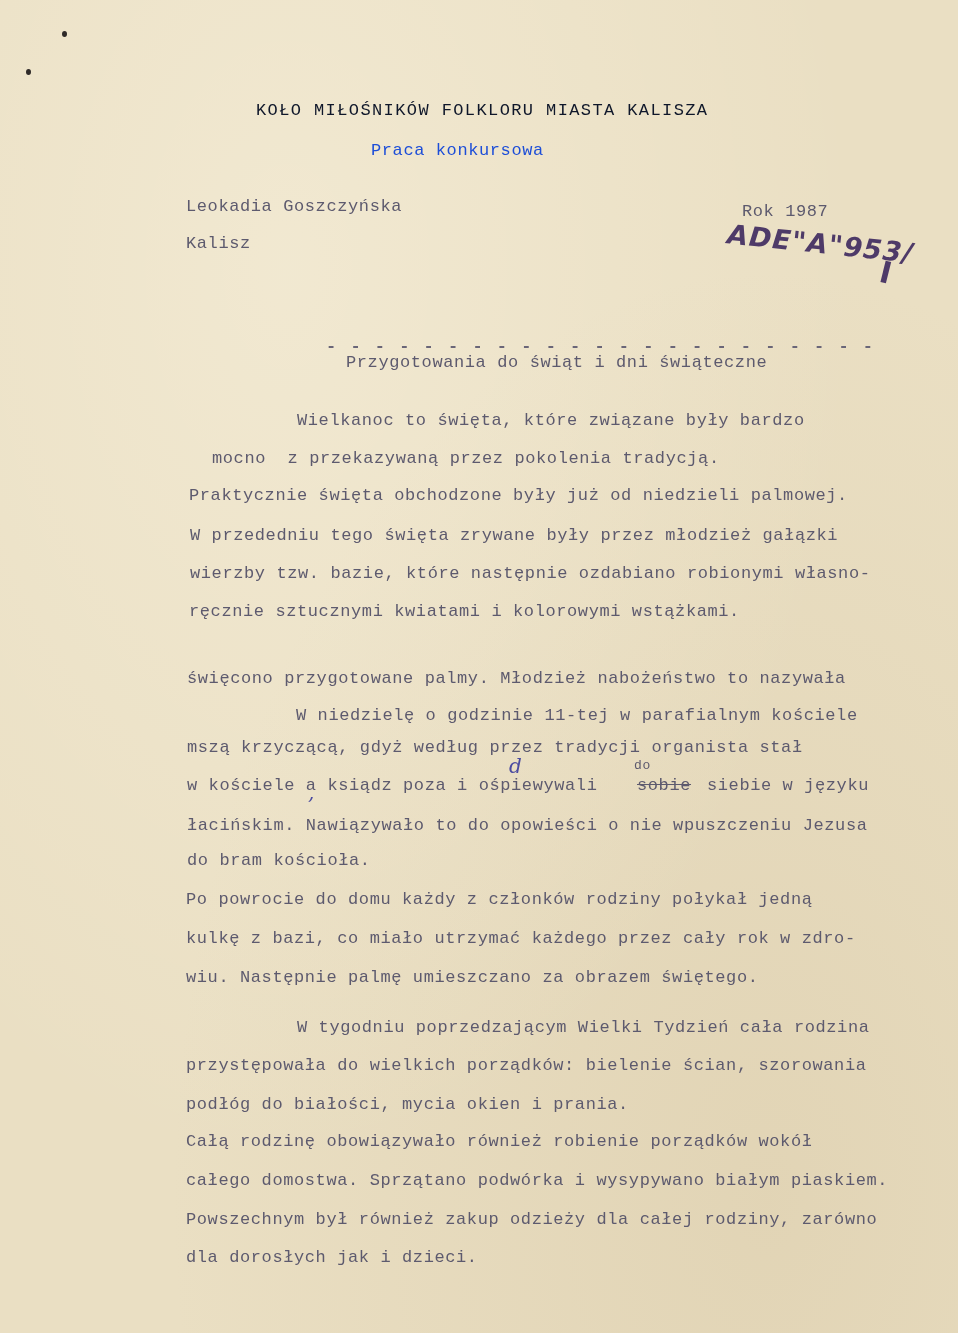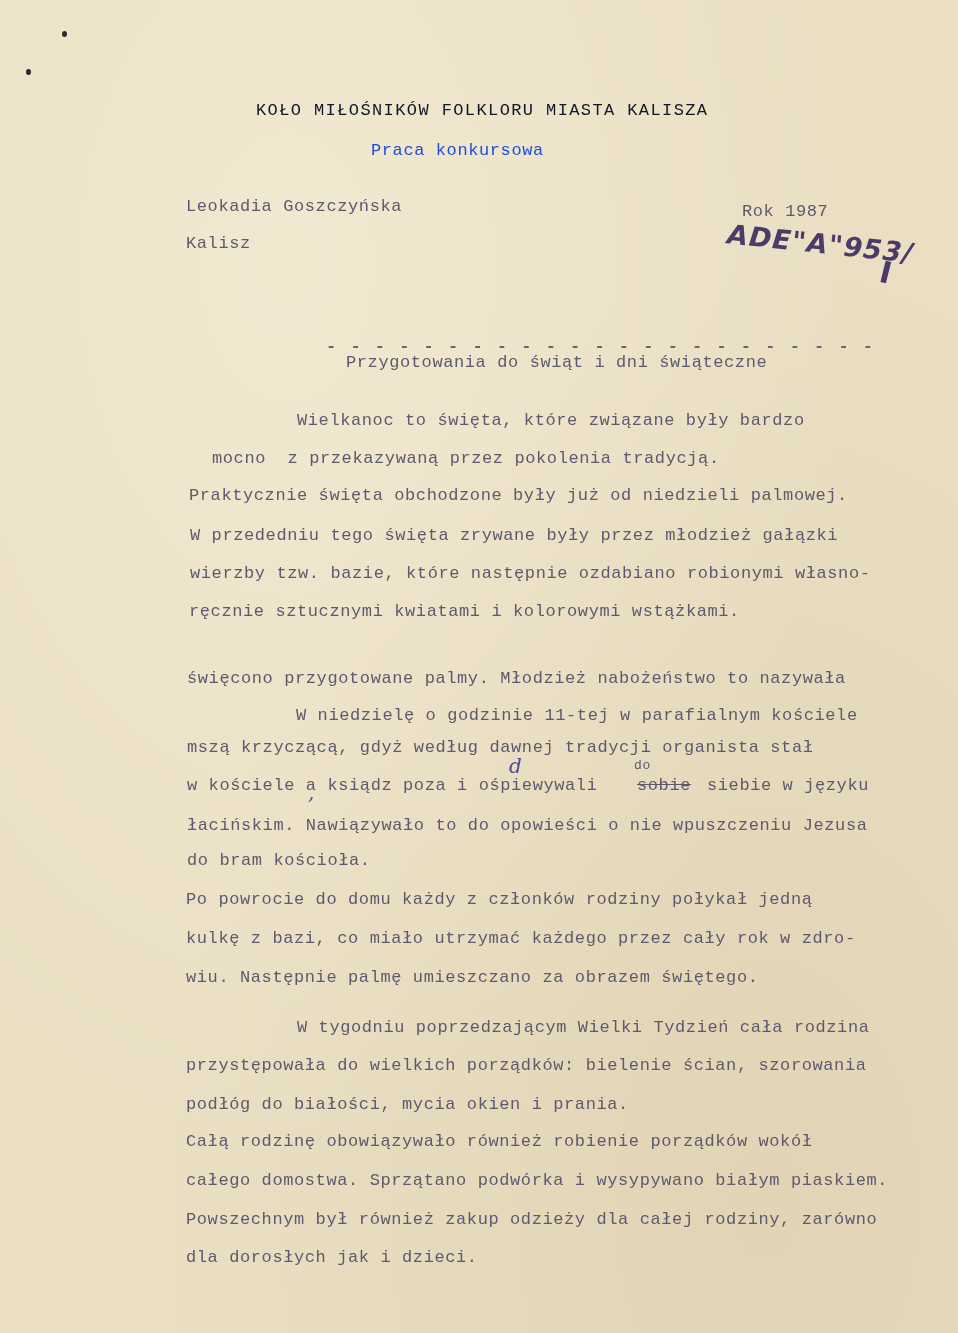--- a/index.html
+++ b/index.html
@@ -64,21 +64,21 @@
 
 <div class="line" style="left:297px;top:411px;">Wielkanoc to święta, które związane były bardzo</div>
 <div class="line" style="left:193px;top:449px;margin-left:19px;">mocno  z przekazywaną przez pokolenia tradycją.</div>
 <div class="line" style="left:189px;top:486px;">Praktycznie święta obchodzone były już od niedzieli palmowej.</div>
 <div class="line" style="left:190px;top:526px;">W przededniu tego święta zrywane były przez młodzież gałązki</div>
 <div class="line" style="left:190px;top:564px;">wierzby tzw. bazie, które następnie ozdabiano robionymi własno-</div>
 <div class="line" style="left:189px;top:602px;">ręcznie sztucznymi kwiatami i kolorowymi wstążkami.</div>
 
 <div class="line" style="left:296px;top:662px;margin-top:44px;">W niedzielę o godzinie 11-tej w parafialnym kościele</div>
 <div class="line" style="left:187px;top:669px;">święcono przygotowane palmy. Młodzież nabożeństwo to nazywała</div>
-<div class="line" style="left:187px;top:738px;">mszą krzyczącą, gdyż według dawnej tradycji organista stał</div>
+<div class="line" style="left:187px;top:738px;">mszą krzyczącą, gdyż według przez tradycji organista stał</div>
 <div class="line" style="left:187px;top:776px;">w kościele a ksiądz poza i ośpiewywali</div>
 <div class="line strike" style="left:637px;top:776px;">sobie</div>
 <div class="line" style="left:707px;top:776px;">siebie w języku</div>
 <div class="line" style="left:634px;top:758px;font-size:13px;">do</div>
 <div class="hand" style="left:509px;top:754px;">d</div>
 <div class="hand" style="left:308px;top:780px;">,</div>
 <div class="line" style="left:187px;top:816px;">łacińskim. Nawiązywało to do opowieści o nie wpuszczeniu Jezusa</div>
 <div class="line" style="left:187px;top:851px;">do bram kościoła.</div>
 <div class="line" style="left:186px;top:890px;text-align:center;">Po powrocie do domu każdy z członków rodziny połykał jedną</div>
 <div class="line" style="left:186px;top:929px;">kulkę z bazi, co miało utrzymać każdego przez cały rok w zdro-</div>

